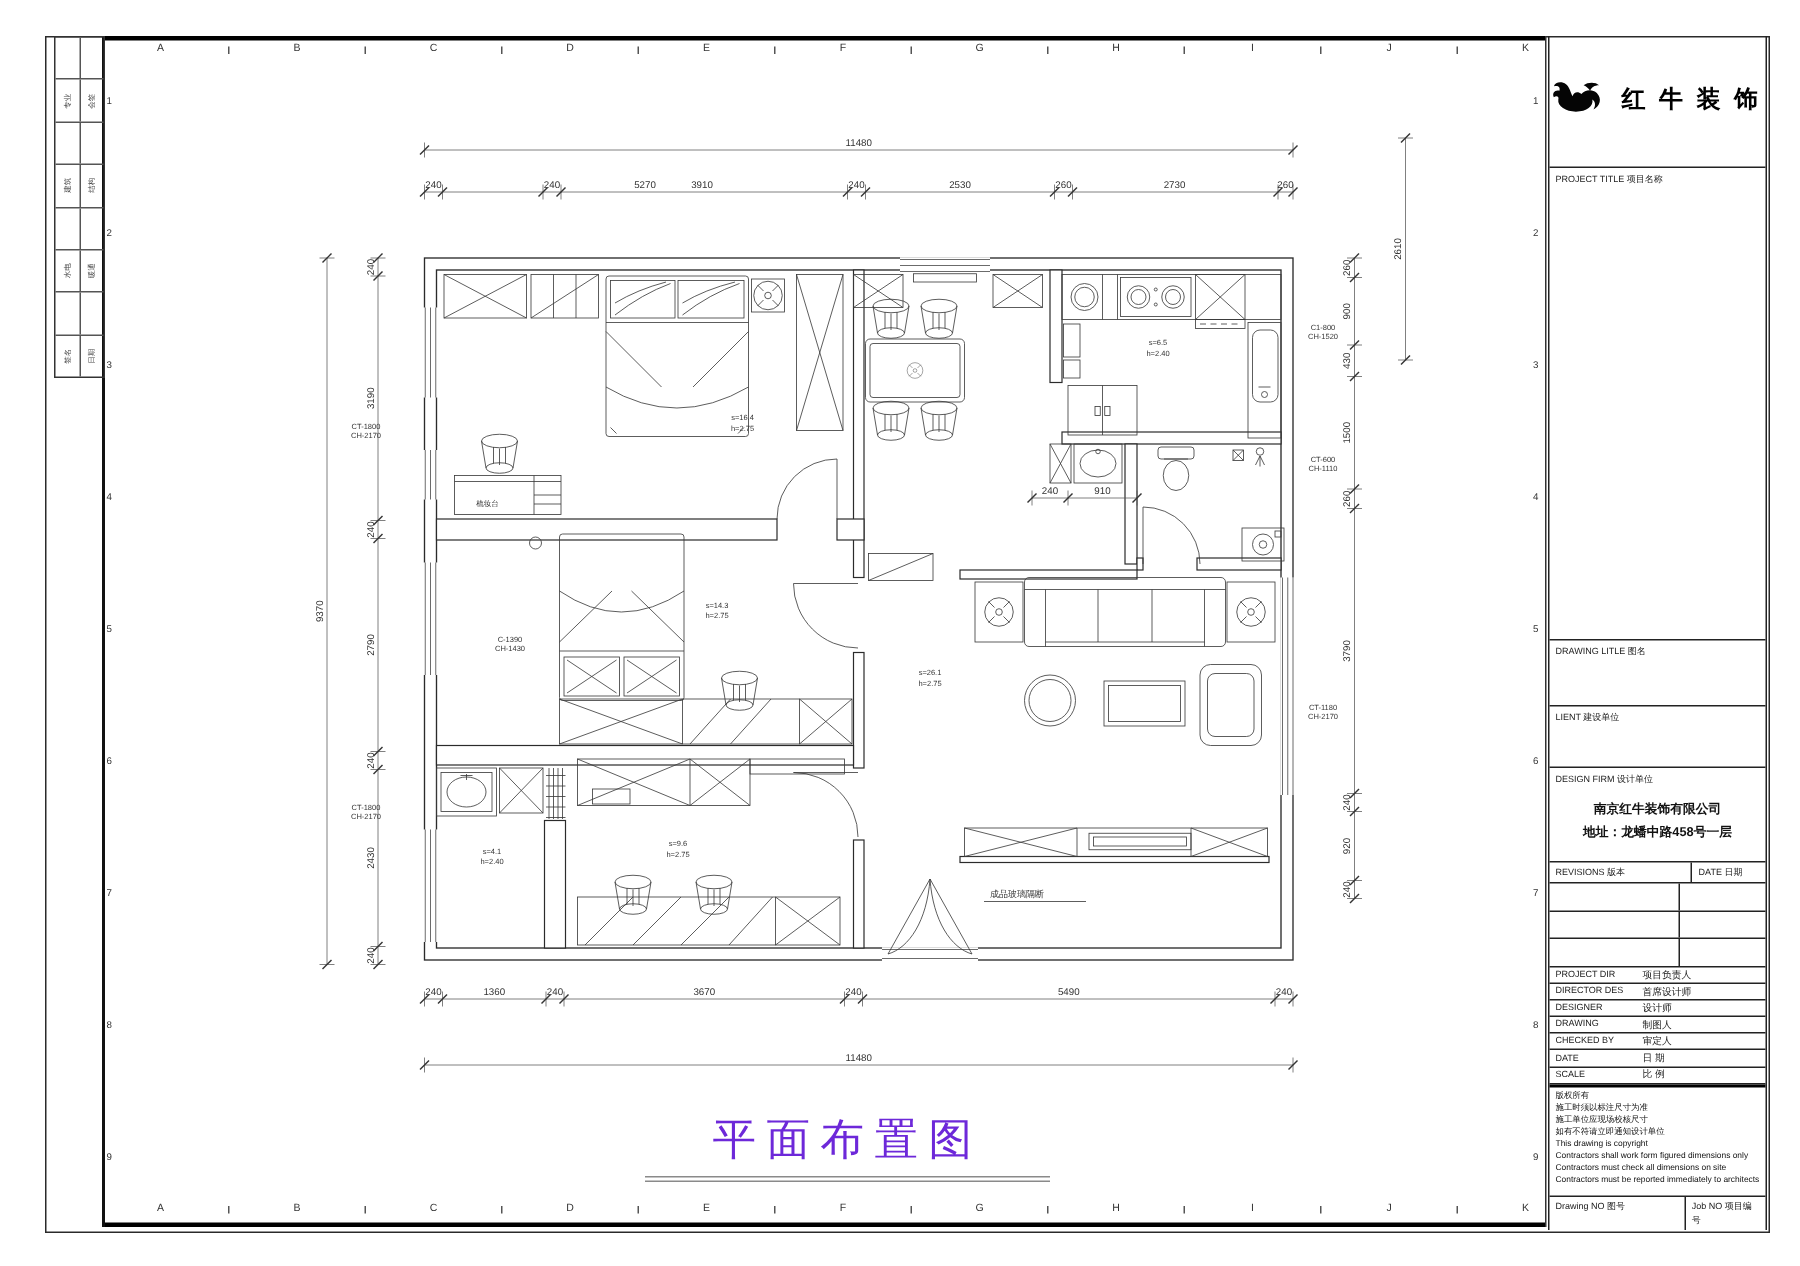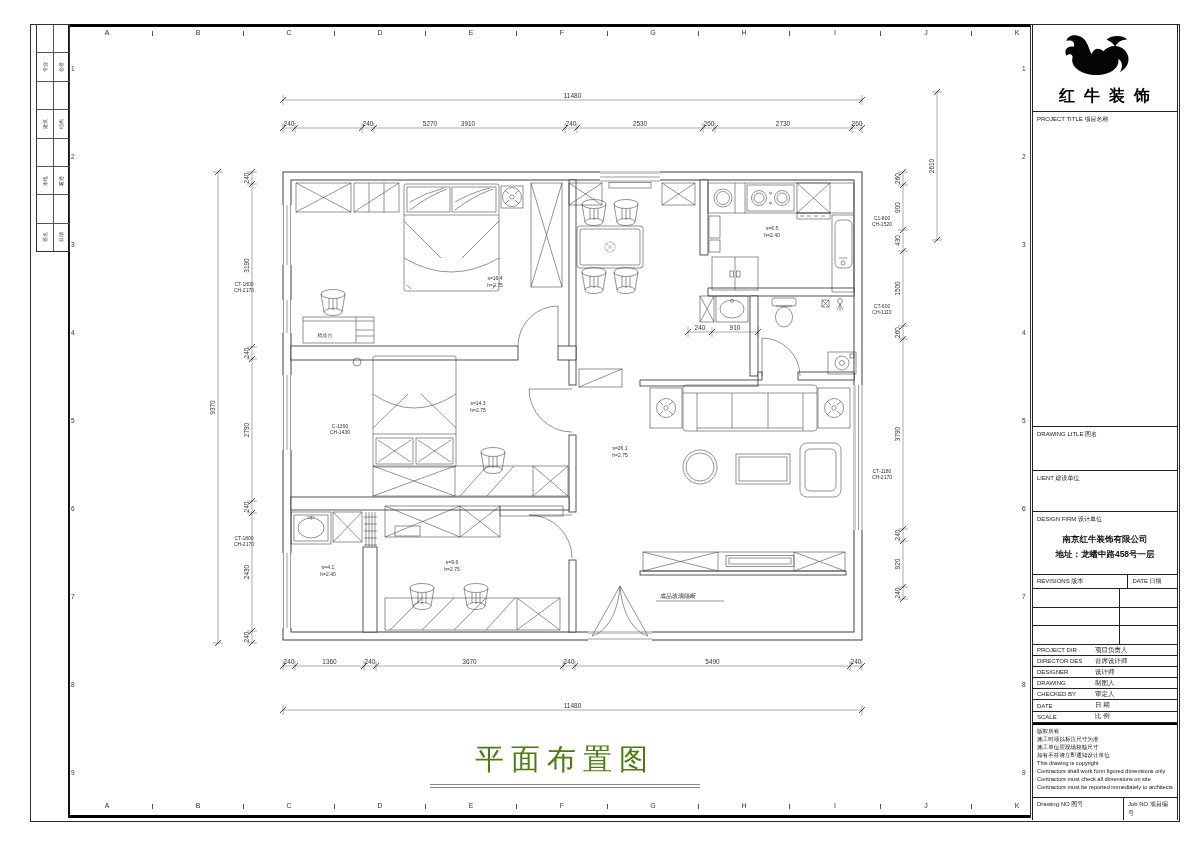--- a/index.html
+++ b/index.html
@@ -28,29 +28,29 @@
   #plansvg .lw{stroke:#2b2b2b;stroke-width:.9;fill:none;}
   #plansvg .w{stroke:#2b2b2b;stroke-width:.8;fill:#fff;}
   #plansvg .f{stroke:#3a3a3a;stroke-width:.55;fill:none;}
   #plansvg .win{stroke:#3a3a3a;stroke-width:.5;fill:none;}
   #plansvg .mask{fill:#fff;stroke:none;}
   #plansvg .dim{stroke:#555;stroke-width:.5;fill:none;}
   #plansvg .tk{stroke:#333;stroke-width:.9;}
   #plansvg text{fill:#333;font-family:"Liberation Sans",sans-serif;}
   
   .main-title{left:430px;top:740px;width:270px;text-align:center;}
-  .main-title .t{font-family:"DejaVu Serif","Liberation Serif",serif;font-size:29px;letter-spacing:7px;color:#4d7c0f;}
+  .main-title .t{font-family:"DejaVu Serif","Liberation Serif",serif;font-size:29px;letter-spacing:7px;color:#6d28d9;}
   .main-title .u1{margin-top:4px;height:1px;background:#8a8a8a;}
   .main-title .u2{margin-top:2px;height:1px;background:#8a8a8a;}
   
   .tblock{left:1032px;top:24px;width:144px;height:796px;border-left:1px solid #222;border-right:1px solid #222;
           display:flex;flex-direction:column;font-size:6.5px;}
   .tb-sec{border-bottom:1px solid #222;position:relative;}
   .tb-label{font-size:6px;color:#222;padding:3px 4px 0 4px;}
-  .logo-sec{height:84px;display:flex;flex-direction:column;align-items:center;justify-content:flex-end;padding-bottom:4px;}
+  .logo-sec{height:84px;display:flex;flex-direction:row;align-items:center;justify-content:flex-end;padding-bottom:4px;}
   .logo-name{font-family:"DejaVu Serif","Liberation Serif",serif;font-weight:bold;font-size:16px;letter-spacing:9px;
              color:#000;margin-top:2px;white-space:nowrap;transform:translateX(4px);}
   .sec-project{height:316px;}
   .sec-drawtitle{height:43px;}
   .sec-client{height:41px;}
   .sec-firm{height:62px;}
   .firm-lines{text-align:center;margin-top:8px;font-size:8.5px;line-height:1.7;color:#111;font-weight:bold;}
   .sec-rev{height:70px;display:flex;flex-direction:column;}
   .rev-head{display:flex;border-bottom:1px solid #222;}
   .rev-head div{padding:2px 4px;font-size:6px;}

